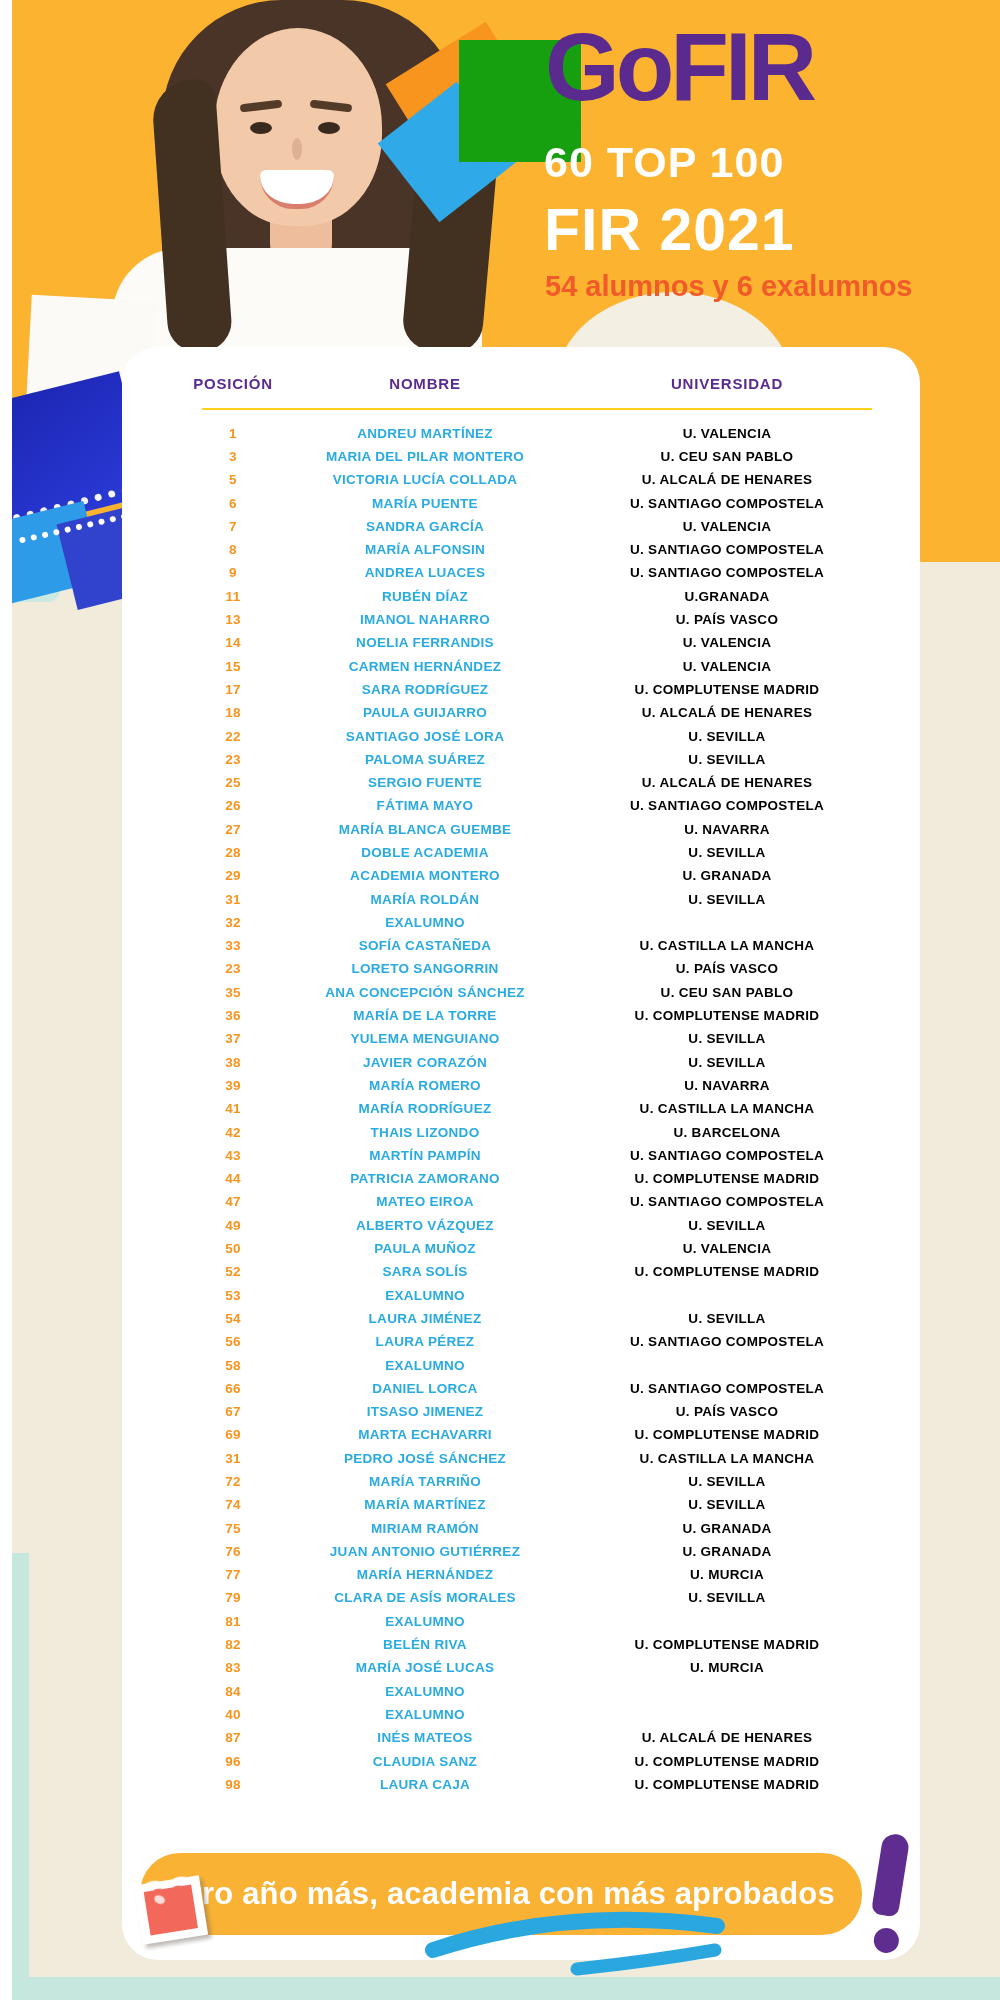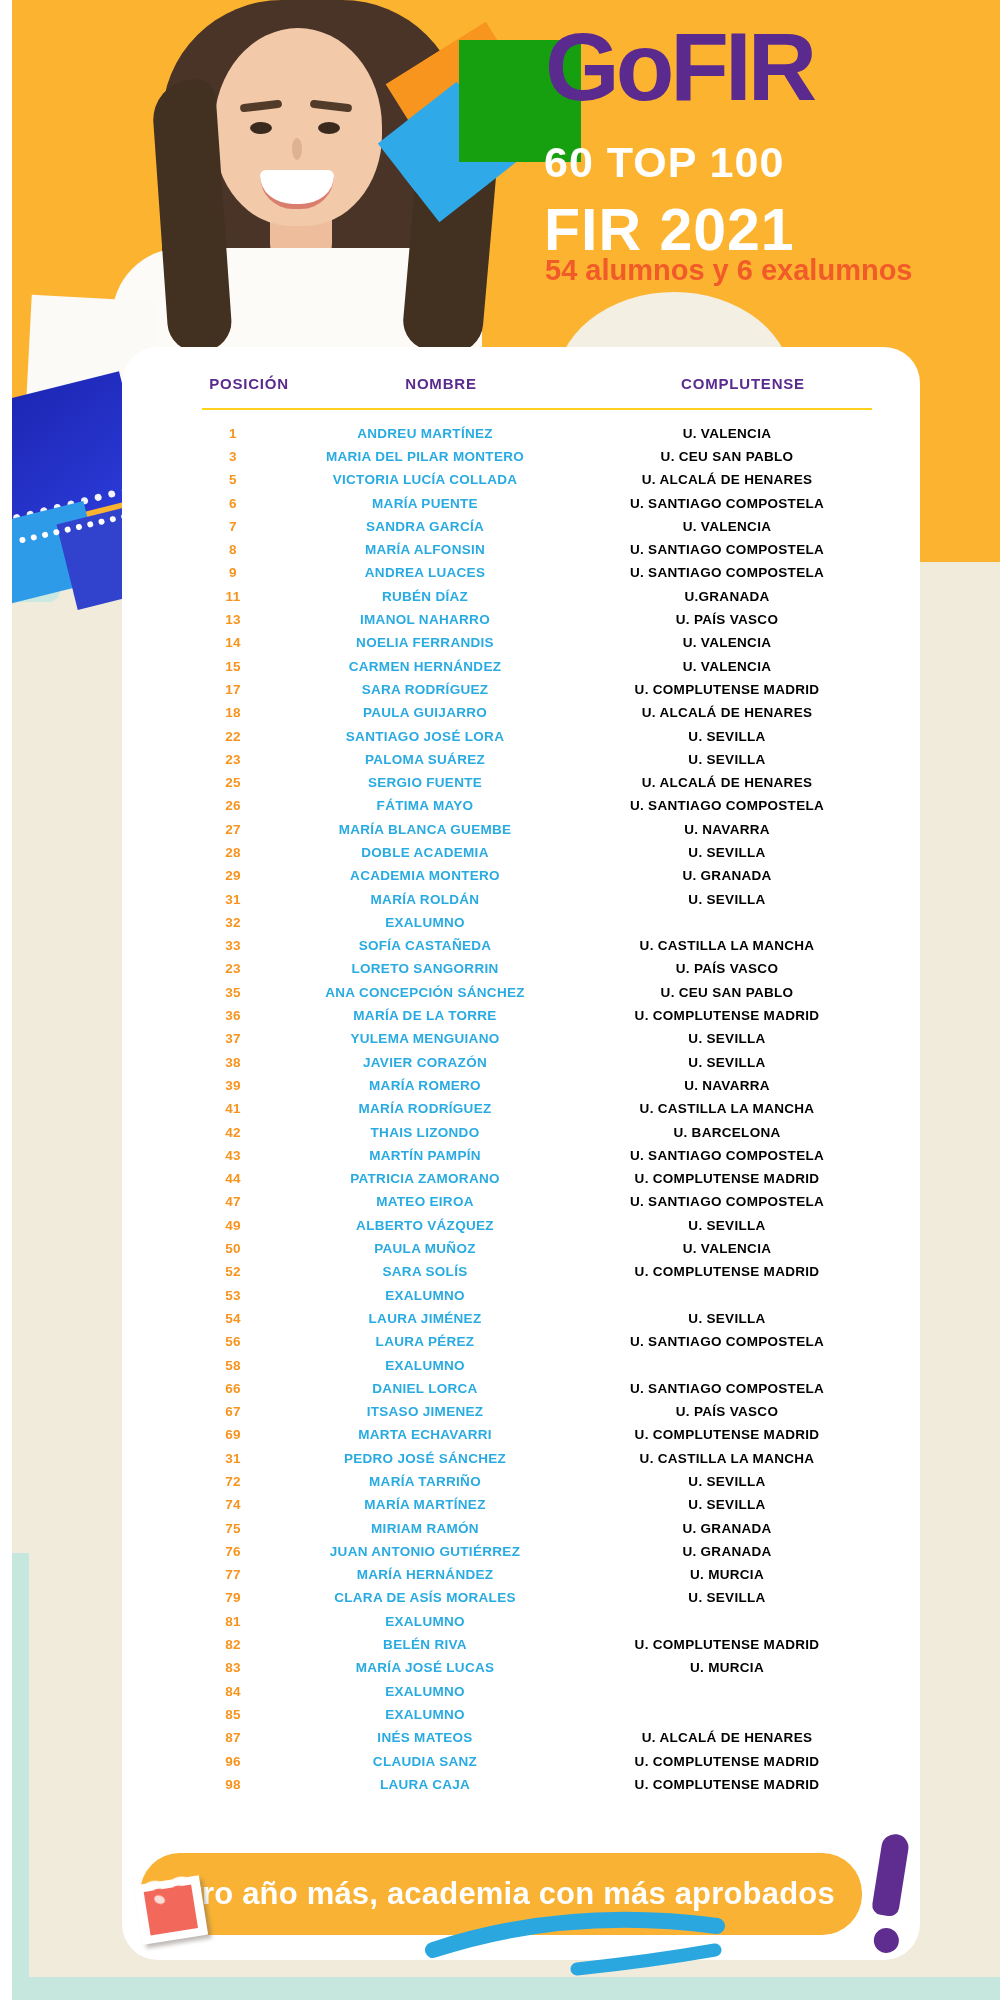--- a/index.html
+++ b/index.html
@@ -44,25 +44,25 @@
   .plus::after{content:"";position:absolute;left:0;top:34%;width:100%;height:32%;background:inherit;border-radius:6px;}
   .plus{background:transparent;}
   .plus-orange{left:396px;top:44px;width:118px;height:118px;transform:rotate(-32deg);background:#F7951F;}
   .plus-blue{left:386px;top:102px;width:100px;height:100px;transform:rotate(-38deg);background:#2FA9E8;}
   .plus-green{left:447px;top:40px;width:122px;height:122px;background:#16A010;}
 
   .logo-text{position:absolute;left:533px;top:12px;font-size:96px;font-weight:700;color:#5B2A8E;letter-spacing:-4px;}
 
   .title1{position:absolute;left:532px;top:138px;font-size:43px;font-weight:800;color:#FFFFFF;letter-spacing:1px;}
   .title2{position:absolute;left:532px;top:196px;font-size:59px;font-weight:800;color:#FFFFFF;letter-spacing:1px;}
-  .subtitle{position:absolute;left:533px;top:254px;font-size:29px;font-weight:700;color:#F15A29;}
+  .subtitle{position:absolute;left:533px;top:270px;font-size:29px;font-weight:700;color:#F15A29;}
 
   
   .card{position:absolute;left:110px;top:347px;width:798px;height:1613px;background:#FFFFFF;border-radius:36px;}
-  .th{position:absolute;top:28px;font-size:15px;font-weight:700;color:#5B2A8E;letter-spacing:.8px;padding-left:16px;}
+  .th{position:absolute;top:28px;font-size:15px;font-weight:700;color:#5B2A8E;letter-spacing:.8px;}
   .col-pos{left:0;width:222px;text-align:center;}
   .col-name{left:112px;width:382px;text-align:center;}
   .col-univ{left:440px;width:330px;text-align:center;}
   .divider{position:absolute;left:80px;top:61px;width:670px;height:2px;background:#FFD21E;}
   .tbody{position:absolute;left:0;top:74px;width:100%;}
   .trow{position:relative;height:23.3px;}
   .td{position:absolute;top:50%;transform:translateY(-50%);font-size:13.5px;font-weight:700;letter-spacing:.3px;}
   .td.pos{color:#F7941E;}
   .td.name{color:#29ABE2;}
   .td.univ{color:#000000;}
@@ -128,21 +128,21 @@
   <div class="plus plus-green"></div>
   <div class="logo-text">GoFIR</div>
 
   <div class="title1">60 TOP 100</div>
   <div class="title2">FIR 2021</div>
   <div class="subtitle">54 alumnos y 6 exalumnos</div>
 
   <div class="card">
     <span class="th col-pos">POSICIÓN</span>
     <span class="th col-name">NOMBRE</span>
-    <span class="th col-univ">COMPLUTENSE</span>
+    <span class="th col-univ">UNIVERSIDAD</span>
     <div class="divider"></div>
     <div class="tbody">
         <div class="trow">
     <span class="td pos col-pos">1</span>
     <span class="td name col-name">ANDREU MARTÍNEZ</span>
     <span class="td univ col-univ">U. VALENCIA</span>
   </div>
         <div class="trow">
     <span class="td pos col-pos">3</span>
     <span class="td name col-name">MARIA DEL PILAR MONTERO</span>
@@ -407,21 +407,21 @@
     <span class="td pos col-pos">83</span>
     <span class="td name col-name">MARÍA JOSÉ LUCAS</span>
     <span class="td univ col-univ">U. MURCIA</span>
   </div>
         <div class="trow">
     <span class="td pos col-pos">84</span>
     <span class="td name col-name">EXALUMNO</span>
     <span class="td univ col-univ"></span>
   </div>
         <div class="trow">
-    <span class="td pos col-pos">85</span>
+    <span class="td pos col-pos">40</span>
     <span class="td name col-name">EXALUMNO</span>
     <span class="td univ col-univ"></span>
   </div>
         <div class="trow">
     <span class="td pos col-pos">87</span>
     <span class="td name col-name">INÉS MATEOS</span>
     <span class="td univ col-univ">U. ALCALÁ DE HENARES</span>
   </div>
         <div class="trow">
     <span class="td pos col-pos">96</span>

